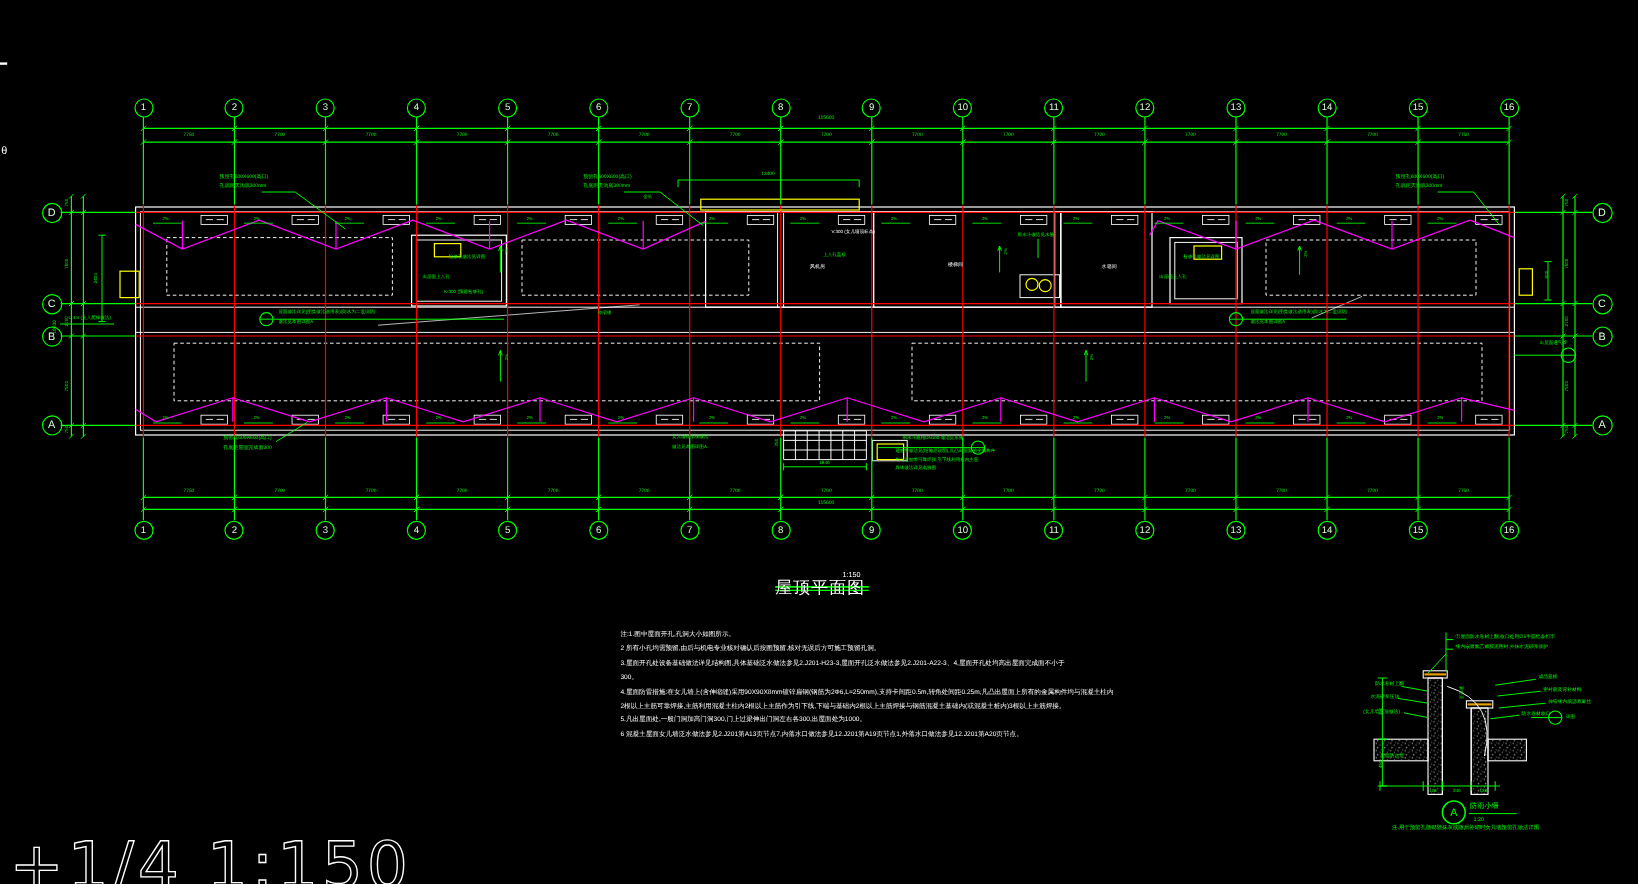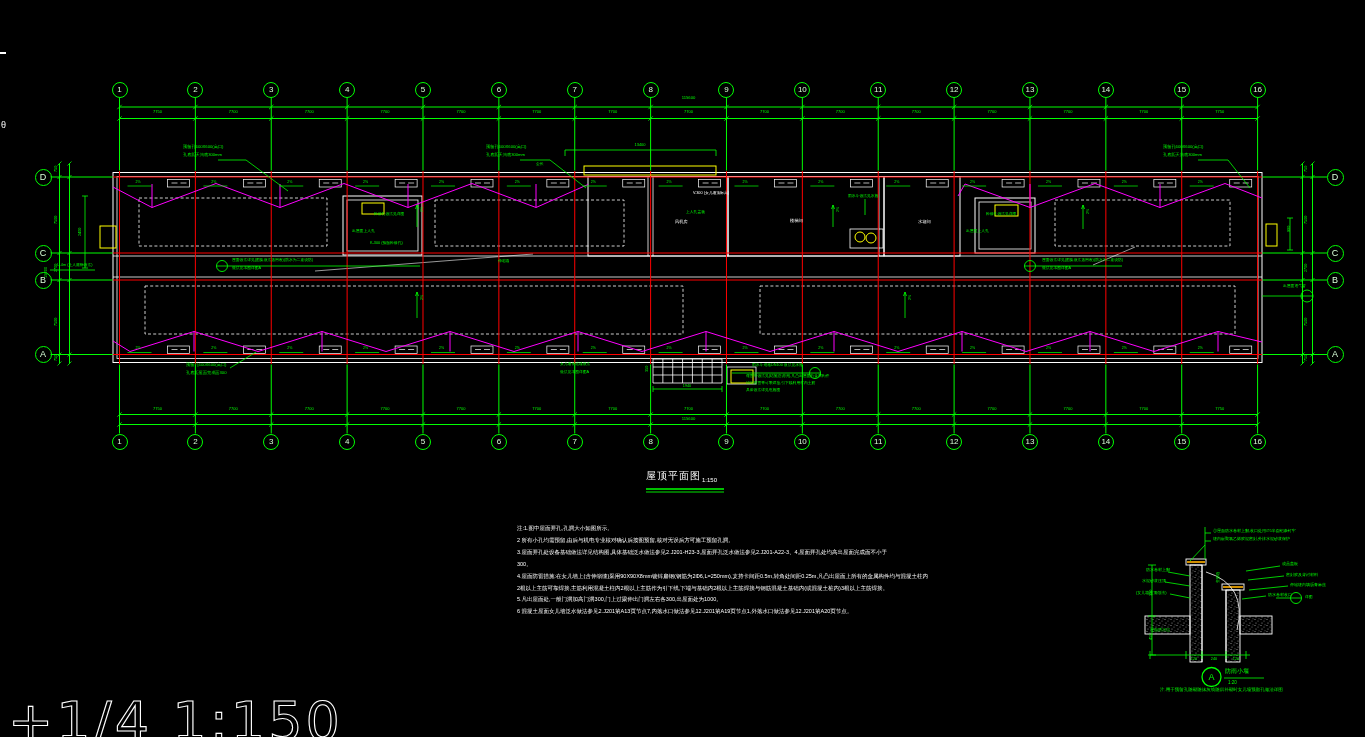--- a/index.html
+++ b/index.html
@@ -3,21 +3,21 @@
 <meta charset="utf-8">
 <style>
   html,body{margin:0;padding:0;background:#000;}
   #stage{position:relative;width:1365px;height:737px;background:#000;overflow:hidden;
          font-family:"Liberation Sans",sans-serif;}
   #art{position:absolute;left:0;top:0;}
   .t{position:absolute;white-space:nowrap;line-height:1.15;transform-origin:0 0;color:#00ff00;}
   .bub{position:absolute;width:14px;height:14px;border:1px solid #00ff00;border-radius:50%;
        color:#d8ffd8;font-size:8px;line-height:13px;text-align:center;}
   .rowbub{width:15px;height:15px;font-size:9px;line-height:14px;}
-  #plan-title{position:absolute;left:646px;top:469px;color:#fff;font-size:10px;letter-spacing:1px;}
+  #plan-title{position:absolute;left:646px;top:481px;color:#fff;font-size:14px;letter-spacing:1px;}
   #plan-title-scale{position:absolute;left:702px;top:477px;color:#fff;font-size:6px;}
   #big-label{position:absolute;left:8px;top:690px;font-size:54px;letter-spacing:3px;
              color:transparent;-webkit-text-stroke:1.1px #ffffff;font-family:"DejaVu Sans",sans-serif;}
   #corner-dash{position:absolute;left:0;top:52px;width:6px;height:2px;background:#fff;}
   #corner-theta{position:absolute;left:1px;top:120px;color:#fff;font-size:9px;}
   #detail-bubble-letter{position:absolute;left:1202px;top:668px;width:19px;height:19px;
       color:#00ff00;font-size:9px;line-height:19px;text-align:center;}
   #detail-name{position:absolute;left:1225px;top:667px;color:#00ff00;font-size:6px;}
   #detail-scale{position:absolute;left:1228px;top:680px;color:#00ff00;font-size:4.5px;}
   #detail-caption{position:absolute;left:1160px;top:687px;color:#00ff00;font-size:4.5px;white-space:nowrap;}

